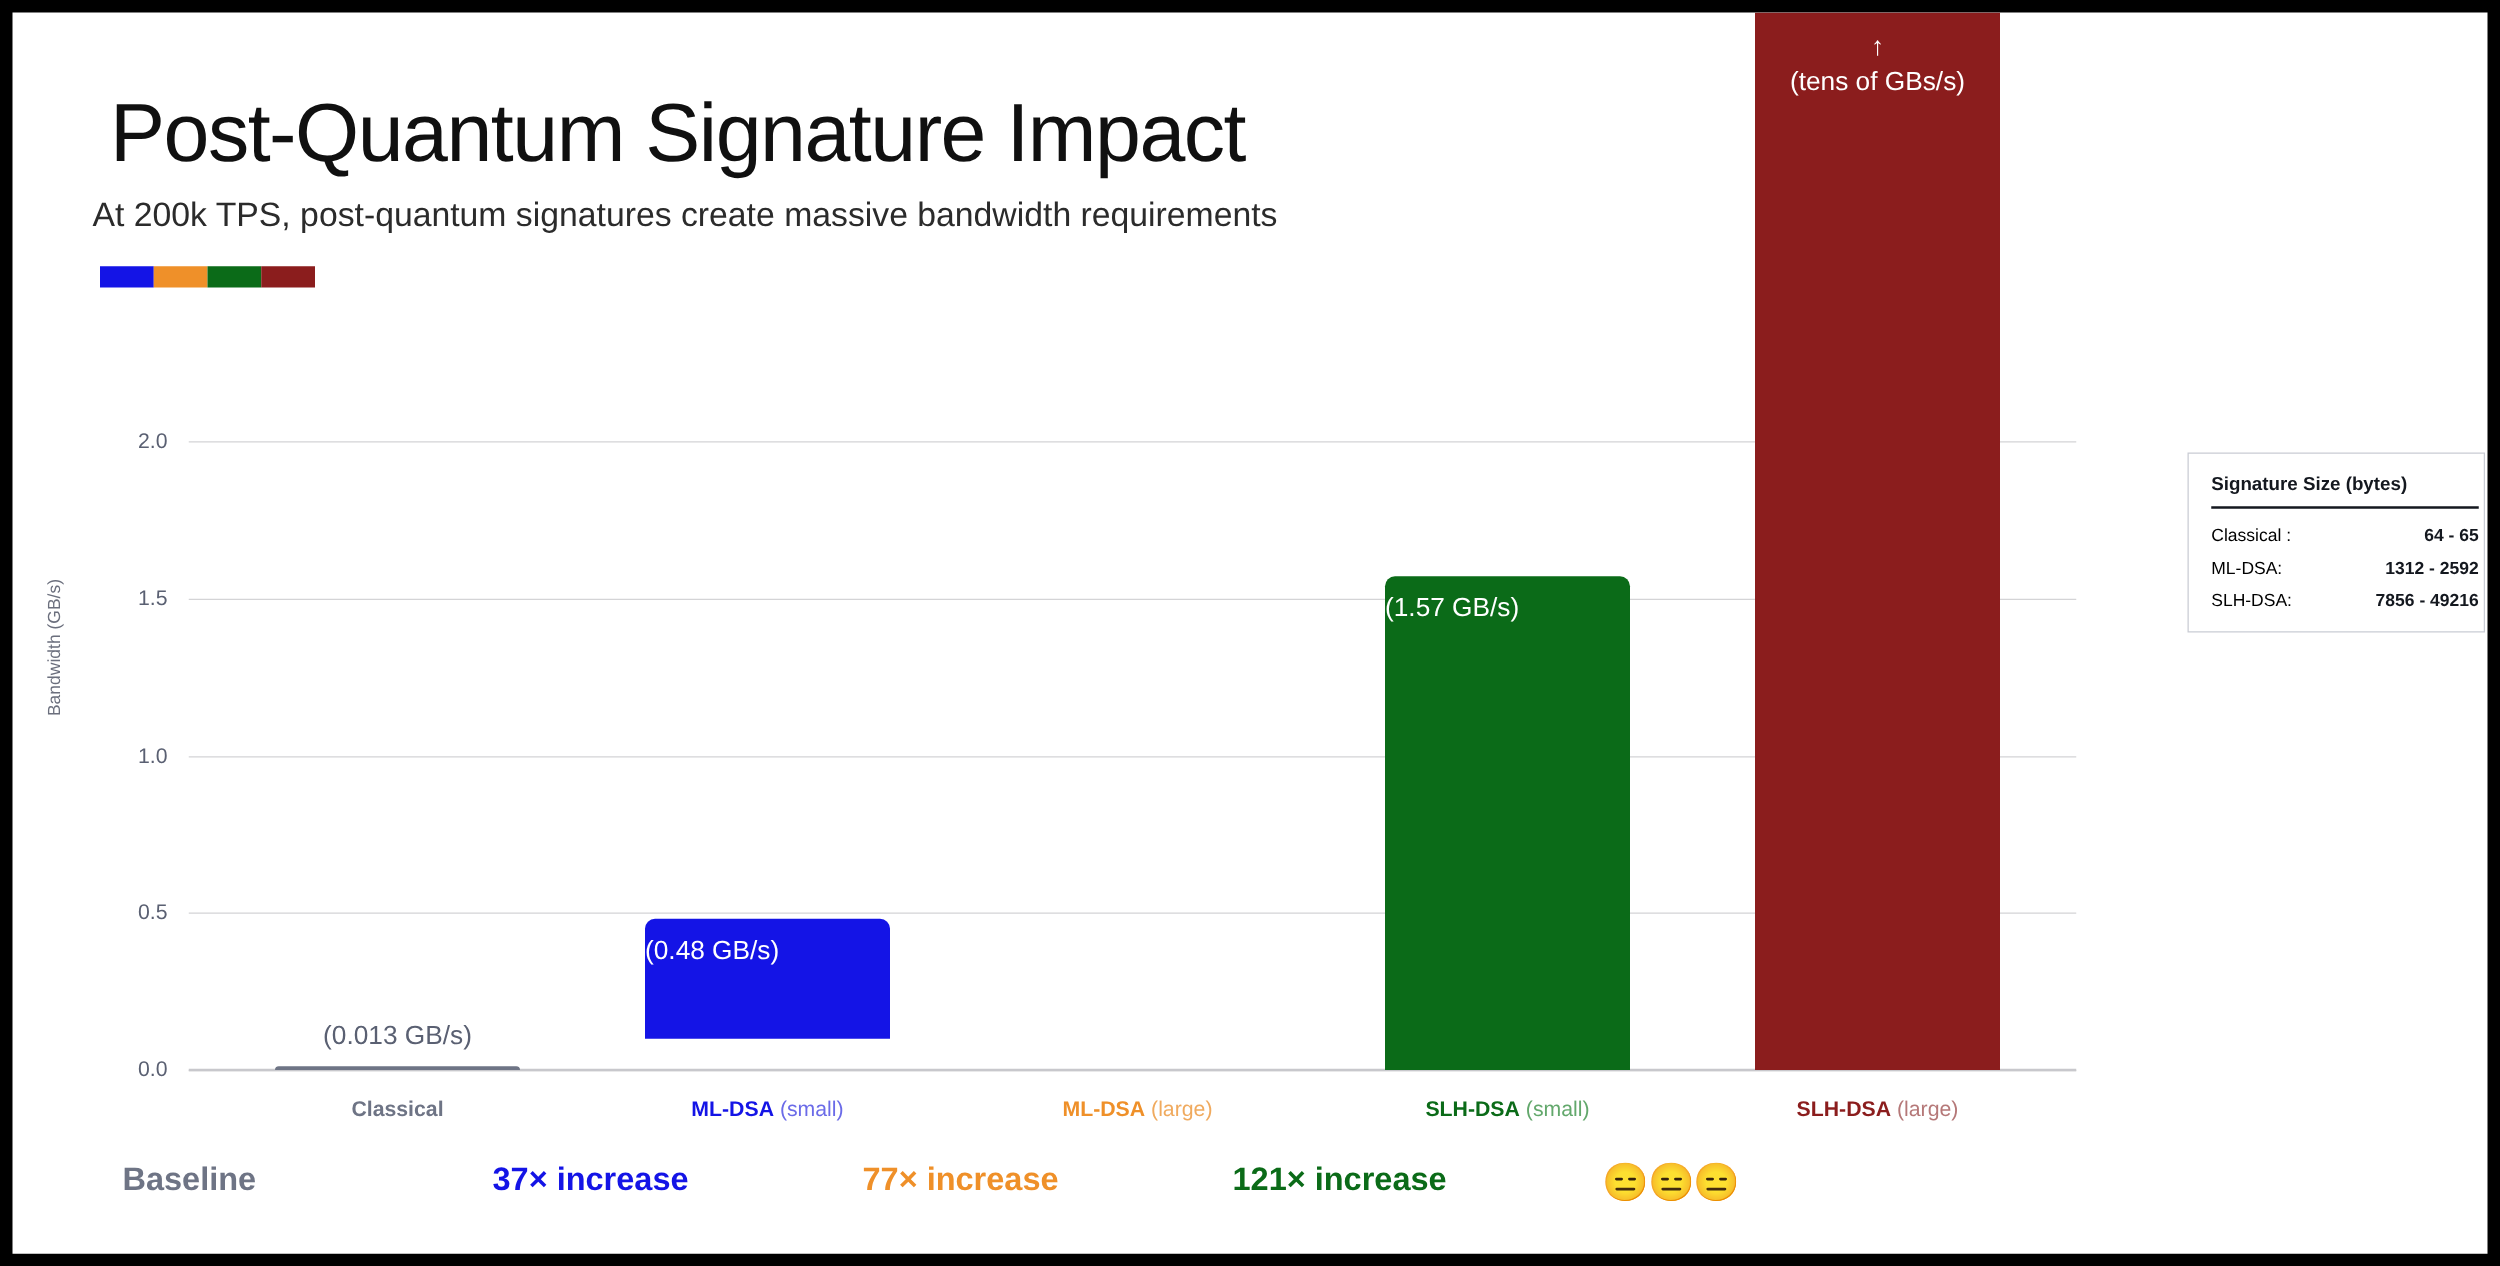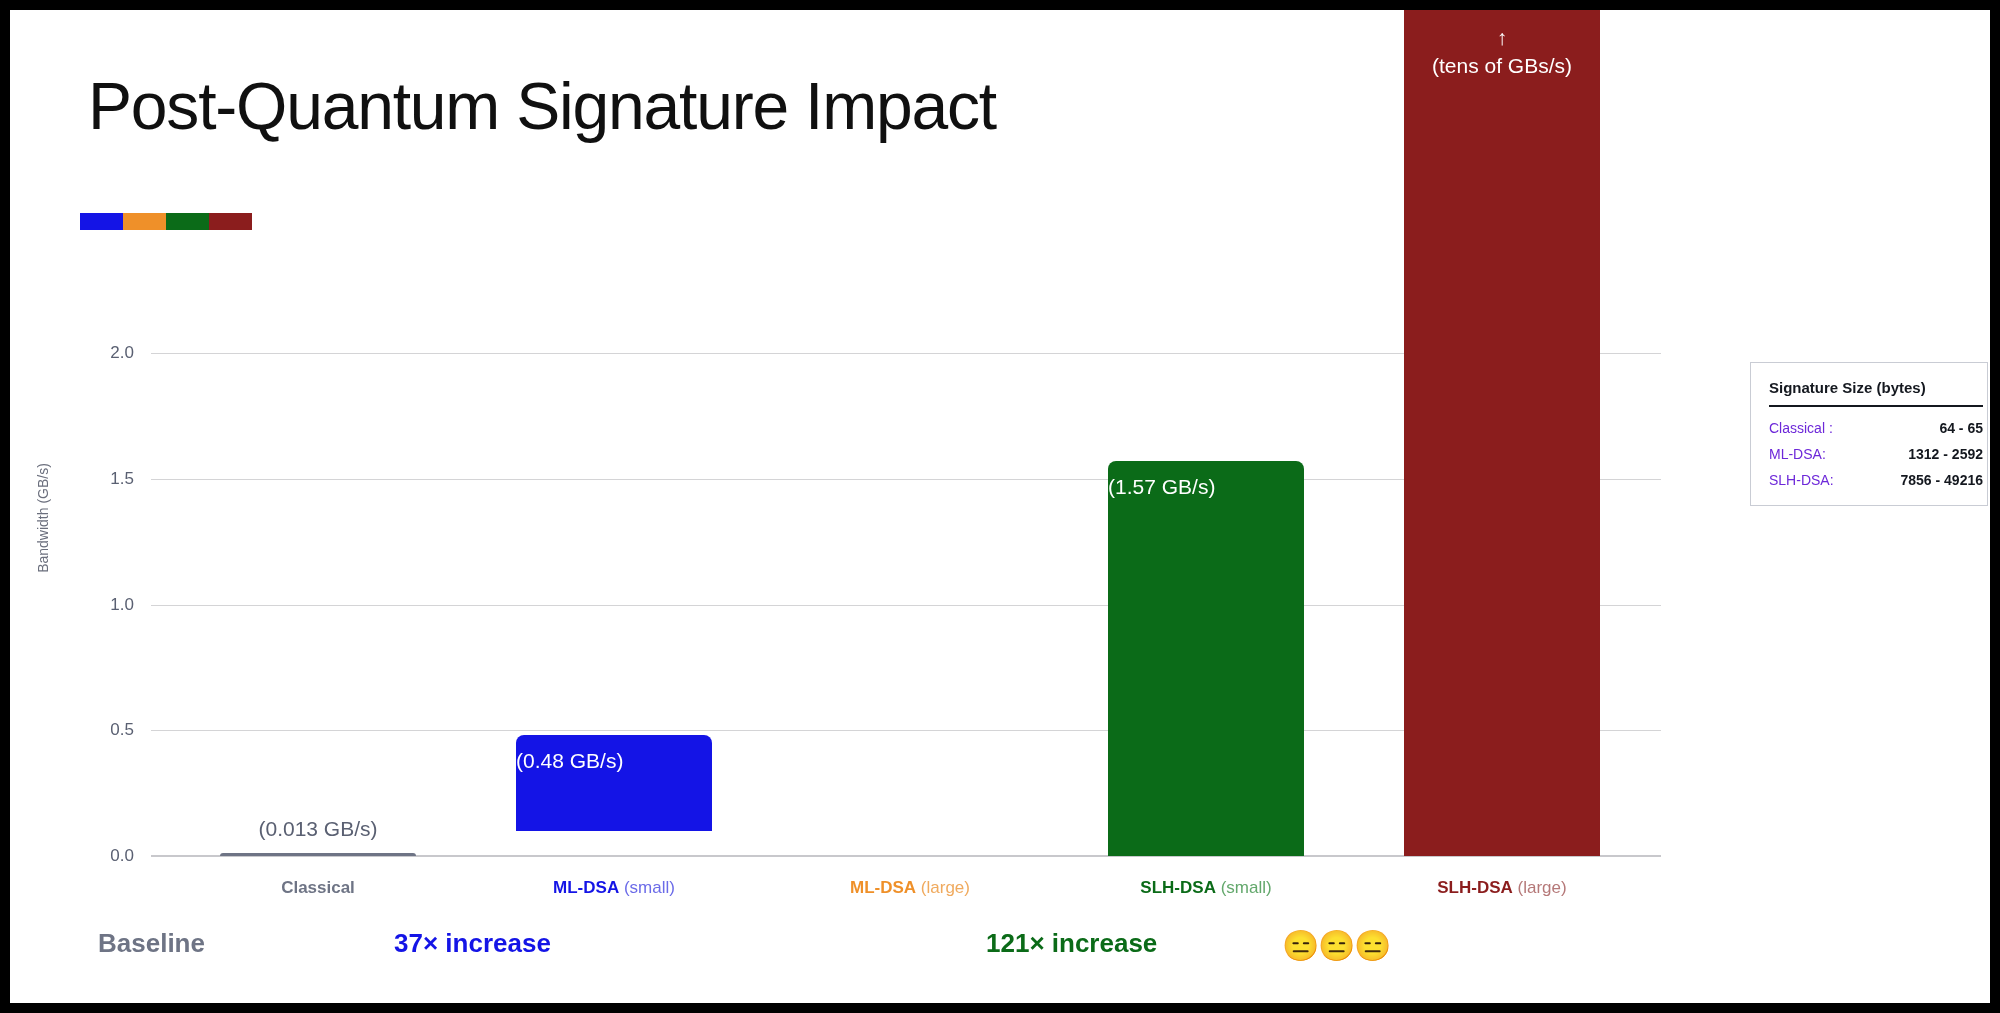--- a/index.html
+++ b/index.html
@@ -98,29 +98,30 @@
   }
   .legend-title {
     font-size:15px; font-weight:700; color:#14181f;
     padding-bottom:9px;
   }
   .legend-rule { height:1.5px; background:#14181f; margin-bottom:4px; }
   .legend-row {
     display:flex; justify-content:space-between; align-items:baseline;
     padding:9px 0 1px 0; font-size:14px;
   }
-  .legend-row .k { color:#6d28d9; font-weight:400; }
+  .legend-row .k { color:#000000; font-weight:400; }
   .legend-row .v { color:#14181f; font-weight:700; }
 </style>
 </head>
 <body>
 
 <div class="frame">
 
   <div class="title">Post-Quantum Signature Impact</div>
+  <div class="subtitle">At 200k TPS, post-quantum signatures create massive bandwidth requirements</div>
   <div class="swatchbar" id="swatchbar">
       <span style="background: rgb(20, 20, 230);"></span>
       <span style="background: rgb(239, 144, 41);"></span>
       <span style="background: rgb(11, 107, 24);"></span>
       <span style="background: rgb(139, 29, 29);"></span>
     </div>
 
   <div class="plot" id="plot">
     <div class="ylabel">Bandwidth (GB/s)</div>
   <div class="gridline" style="top: 846px;"></div>
@@ -147,20 +148,21 @@
       <div class="bar" style="left: 210px; top: 842.731px; width: 196px; height: 3.2695px; background: rgb(110, 116, 133);"></div>
       <div class="bar-outer-label" style="left: 148px; width: 320px; top: 806.731px;">(0.013 GB/s)</div>
       <div class="catlabel" style="left: 128px; width: 360px;"><span class="main" style="color: rgb(110, 116, 133);">Classical</span></div>
       <div class="factor" style="left: 88px; width: 440px; color: rgb(110, 116, 133);">Baseline</div>
       <div class="bar" style="left: 506px; top: 725.28px; width: 196px; height: 96px; background: rgb(20, 20, 230);">
         <div class="bar-inner-label">(0.48 GB/s)</div>
       </div>
       <div class="catlabel" style="left: 424px; width: 360px;"><span class="main" style="color: rgb(20, 20, 230);">ML-DSA</span><span class="sub" style="color: rgb(107, 107, 232);"> (small)</span></div>
       <div class="factor" style="left: 384px; width: 440px; color: rgb(20, 20, 230);">37× increase</div>
       <div class="catlabel" style="left: 720px; width: 360px;"><span class="main" style="color: rgb(239, 144, 41);">ML-DSA</span><span class="sub" style="color: rgb(240, 170, 94);"> (large)</span></div>
+      <div class="factor" style="left: 680px; width: 440px; color: rgb(239, 144, 41);">77× increase</div>
       <div class="bar" style="left: 1098px; top: 451.145px; width: 196px; height: 394.855px; background: rgb(11, 107, 24);">
         <div class="bar-inner-label">(1.57 GB/s)</div>
       </div>
       <div class="catlabel" style="left: 1016px; width: 360px;"><span class="main" style="color: rgb(11, 107, 24);">SLH-DSA</span><span class="sub" style="color: rgb(99, 168, 108);"> (small)</span></div>
       <div class="factor" style="left: 976px; width: 440px; color: rgb(11, 107, 24);">121× increase</div>
       <div class="bar clipped" style="left: 1394px; top: 0px; width: 196px; height: 846px; background: rgb(139, 29, 29);">
         <div class="overflow-note">
           <span class="overflow-arrow">↑</span>
           <span class="overflow-text">(tens of GBs/s)</span>
         </div>

